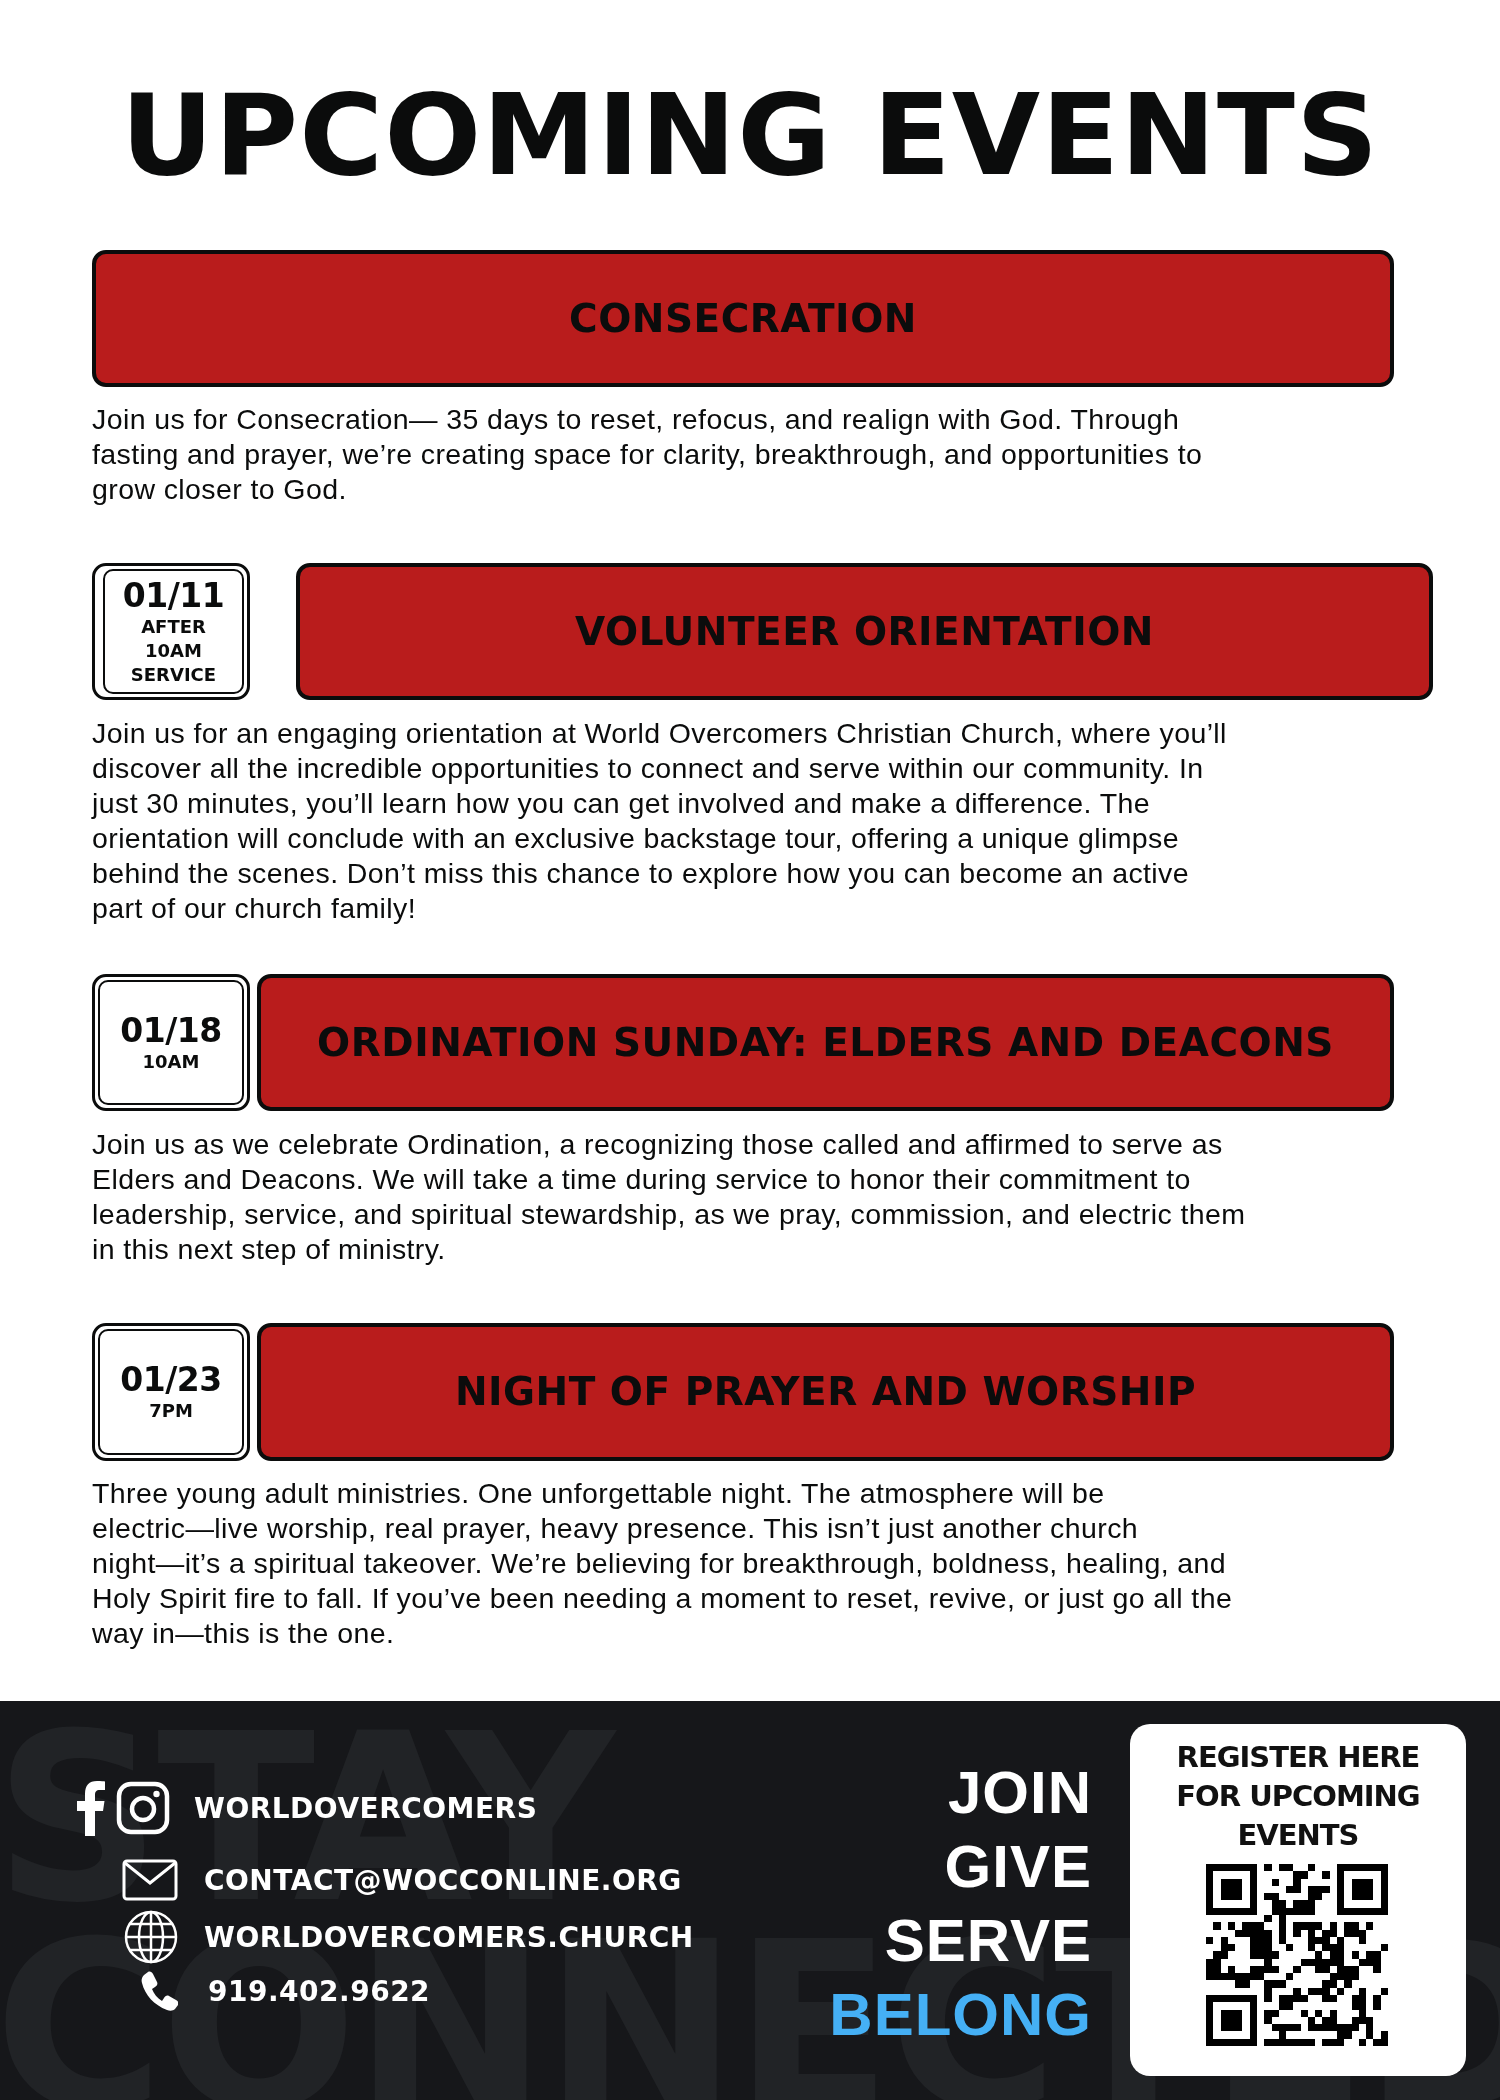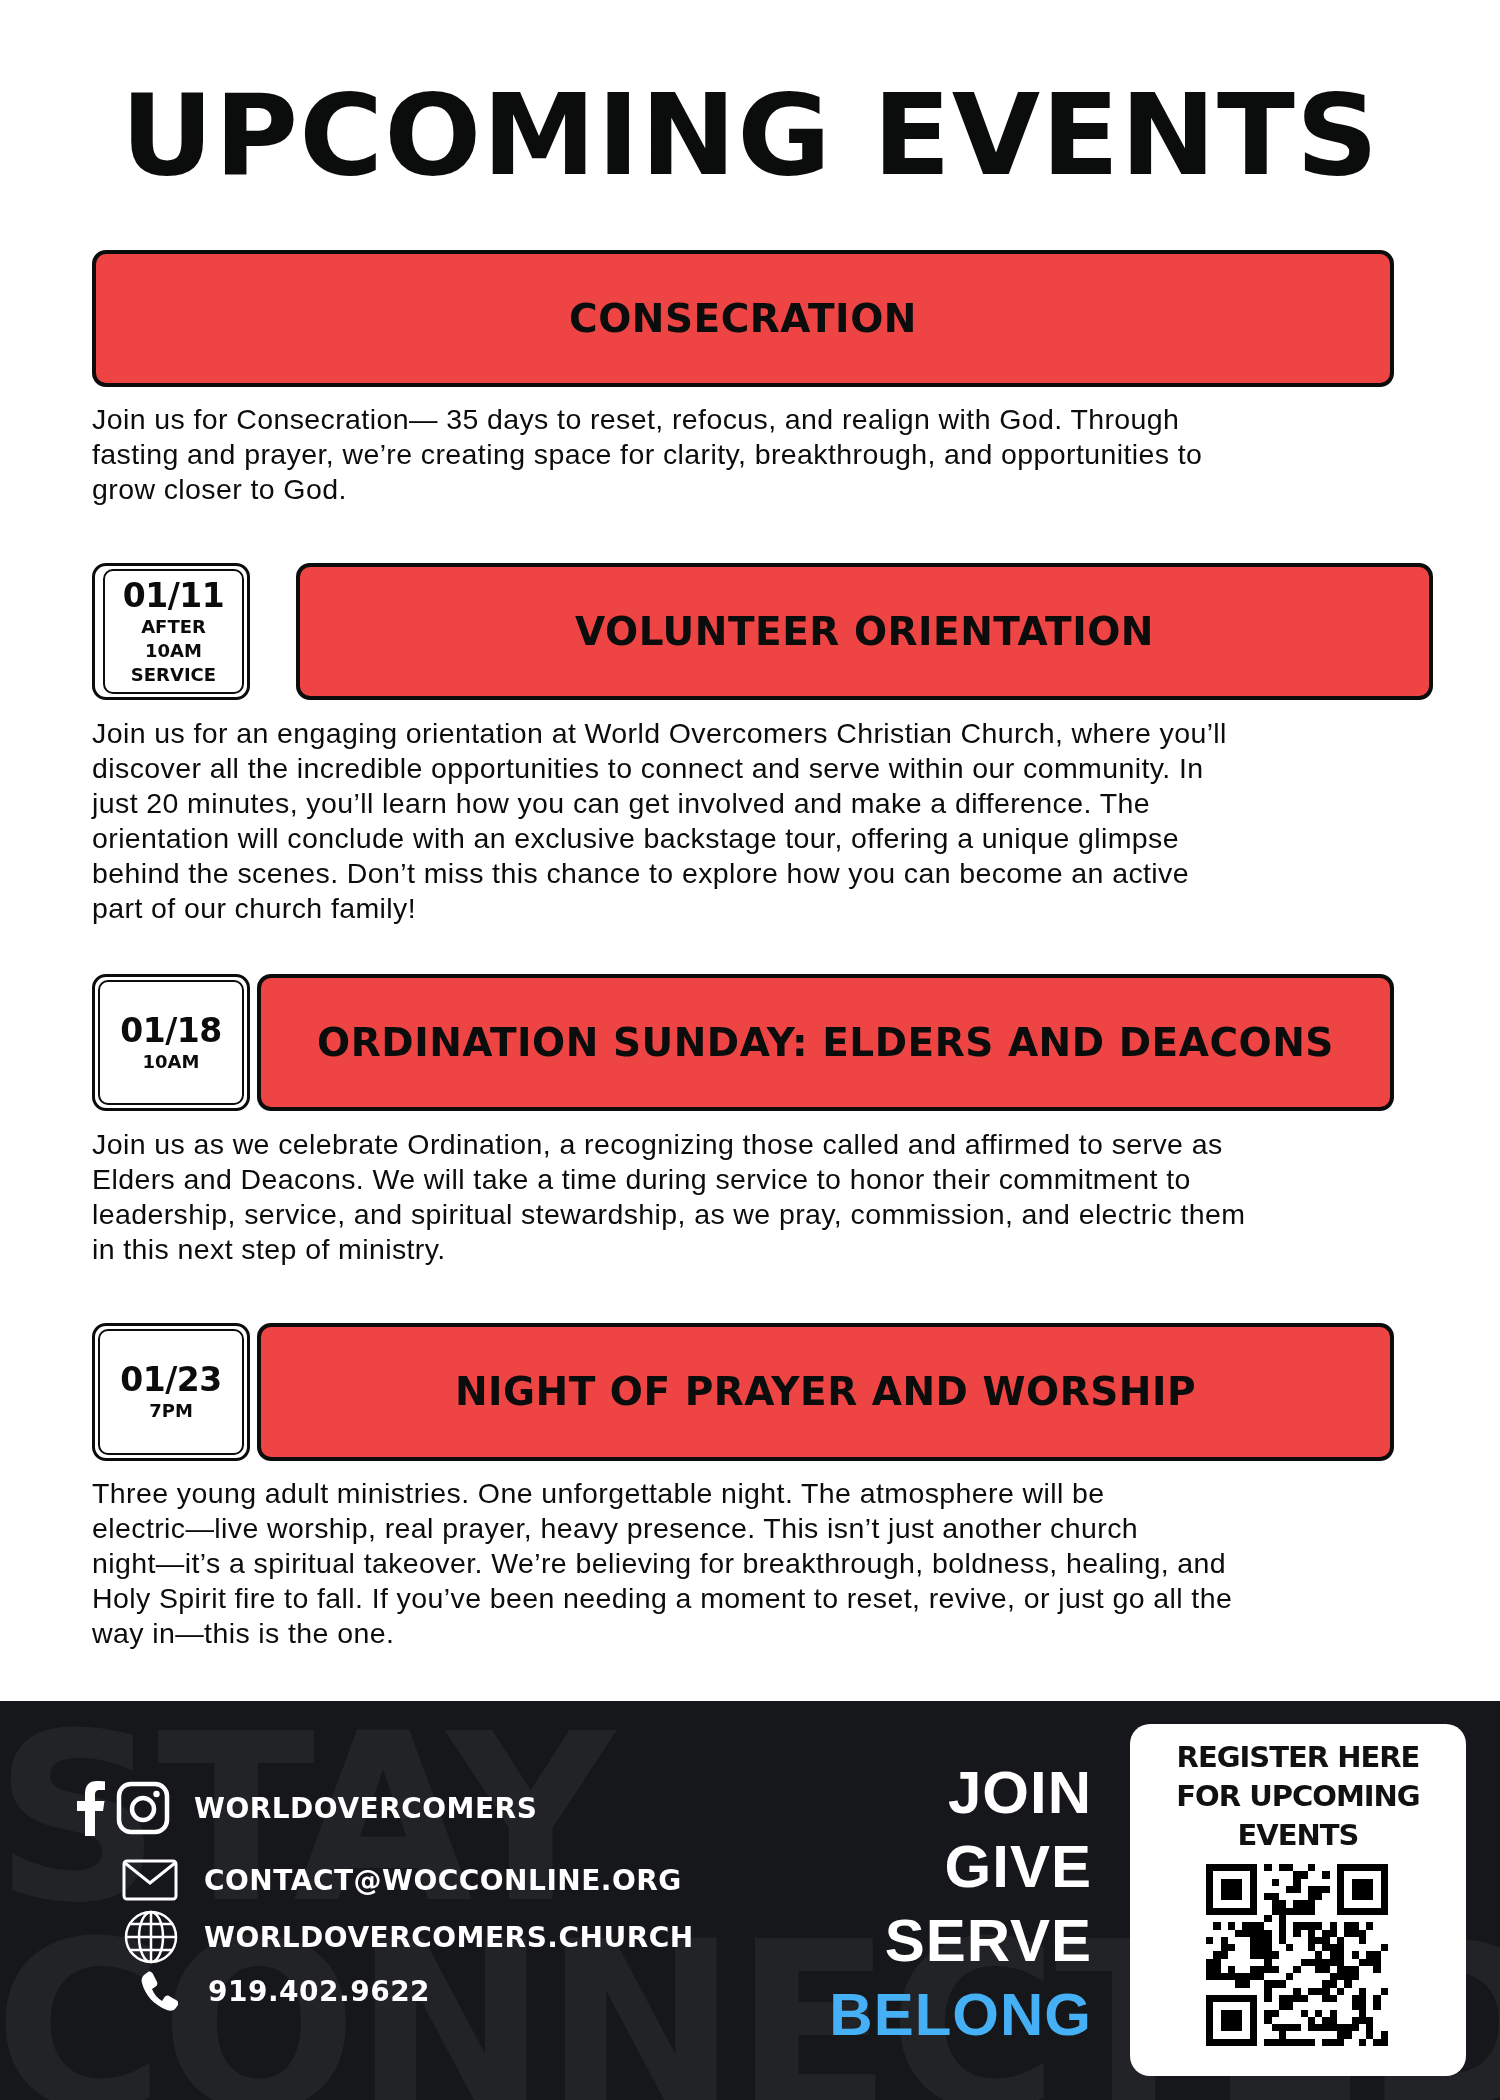--- a/index.html
+++ b/index.html
@@ -7,21 +7,21 @@
   body { position: relative; font-family: "Liberation Sans", sans-serif; color: #0b0c0c; }
 
   .page-title {
     position: absolute; left: 0; top: 70px; width: 1500px; text-align: center;
     font-family: "DejaVu Sans", sans-serif; font-weight: bold; font-size: 112px;
     letter-spacing: 1px; line-height: 130px; color: #0b0c0c;
     transform: scaleX(1.02);
   }
 
   .event-box {
-    position: absolute; border: 4px solid #0b0c0c; border-radius: 14px; background: #ef4444;
+    position: absolute; border: 4px solid #0b0c0c; border-radius: 14px; background: #b91c1c;
     display: flex; align-items: center; justify-content: center; text-align: center;
   }
   .event-heading {
     font-family: "DejaVu Sans", sans-serif; font-weight: bold; font-size: 39px;
     line-height: 50px; letter-spacing: 0.5px; color: #0b0c0c;
   }
   .event-heading .line { display: block; }
 
   .date-box {
     position: absolute; border: 3px solid #0b0c0c; border-radius: 14px; background: #fff;
@@ -111,21 +111,21 @@
   </div>
 </div>
 <div class="event-box" style="left:257px; top:563px; width:1137px; height:137px;margin-left:39px;">
   <div class="event-heading">
     <span class="line">VOLUNTEER ORIENTATION</span>
   </div>
 </div>
 <div class="event-desc" style="top:716px;">
   <span class="ln">Join us for an engaging orientation at World Overcomers Christian Church, where you’ll</span>
   <span class="ln">discover all the incredible opportunities to connect and serve within our community. In</span>
-  <span class="ln">just 20 minutes, you’ll learn how you can get involved and make a difference. The</span>
+  <span class="ln">just 30 minutes, you’ll learn how you can get involved and make a difference. The</span>
   <span class="ln">orientation will conclude with an exclusive backstage tour, offering a unique glimpse</span>
   <span class="ln">behind the scenes. Don’t miss this chance to explore how you can become an active</span>
   <span class="ln">part of our church family!</span>
 </div>
 
 <div class="date-box" style="left:92px; top:974px; width:158px; height:137px;">
   <div class="date-box-inner">
     <div class="date-main">01/18</div>
     <div class="date-sub">10AM</div>
   </div>

